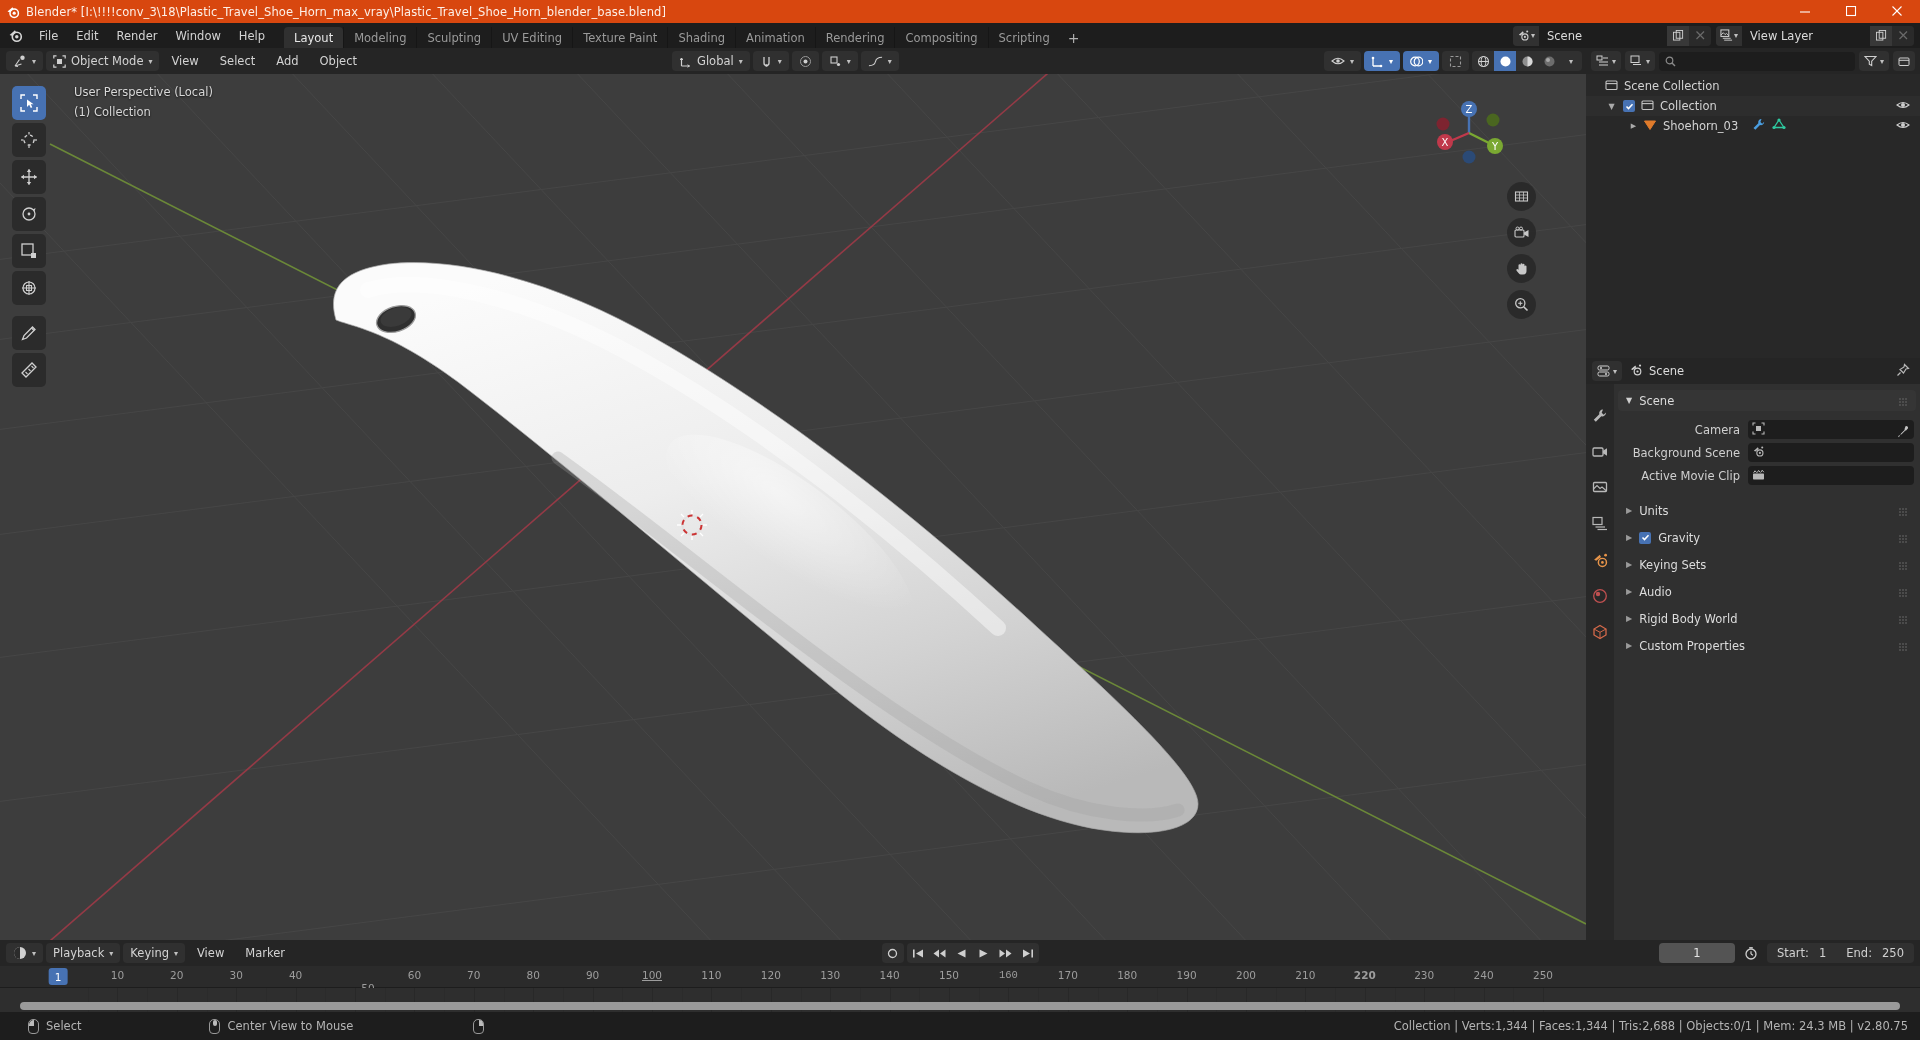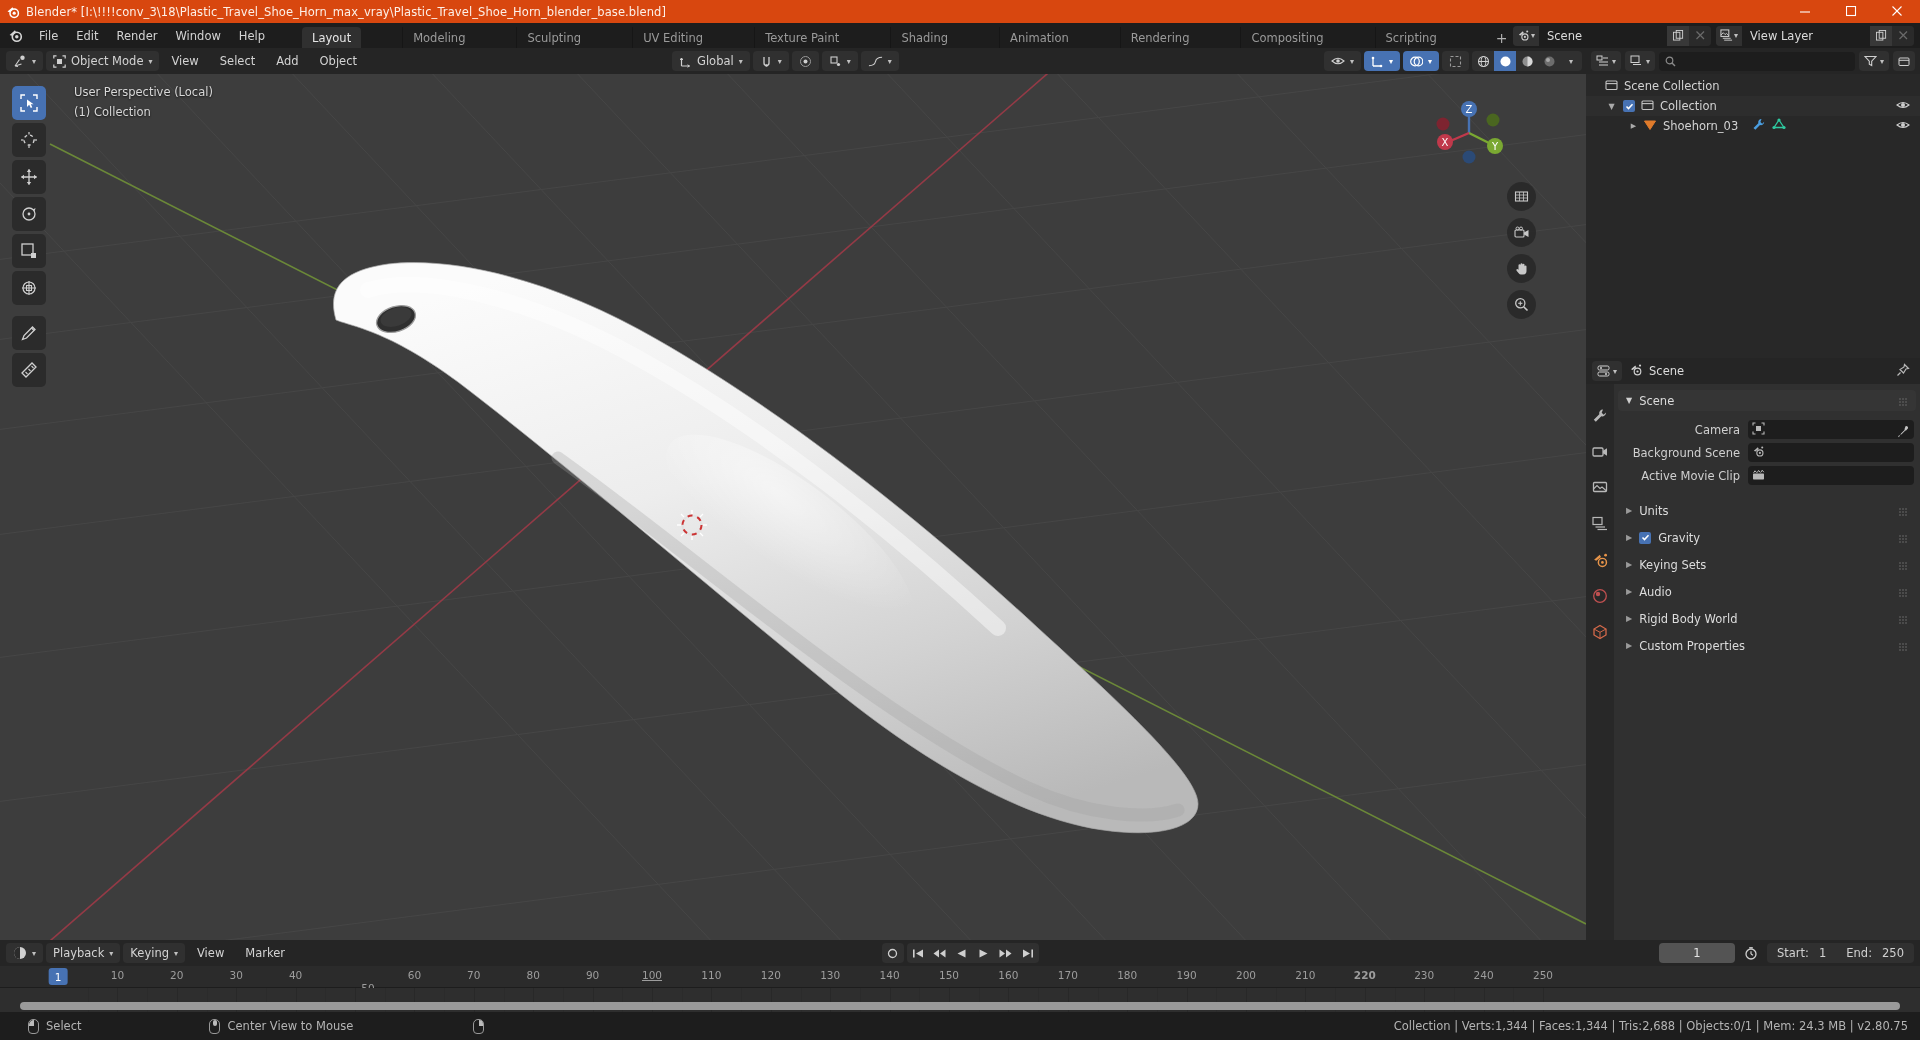--- a/index.html
+++ b/index.html
@@ -32,21 +32,21 @@
   .topbar {
     position: absolute; top: 23px; left: 0; width: 1920px; height: 25px;
     background: #1d1d1d;
     display: flex; align-items: center;
   }
   .blender-logo { width: 30px; display:flex; align-items:center; justify-content:center; }
   .menu-item {
     font-size: 11.5px; color: #d3d3d3; padding: 0 9px; height: 20px;
     display: flex; align-items: center; border-radius: 3px; white-space: nowrap;
   }
-  .ws-tabs { display:flex; align-items:flex-end; height:25px; margin-left: 28px; gap: 41px; }
+  .ws-tabs { display:flex; align-items:flex-end; height:25px; margin-left: 10px; }
   .ws-tab {
     font-size: 11.5px; color: #9a9a9a; padding: 0 10px; height: 21px;
     display:flex; align-items:center; white-space: nowrap;
     border-left: 1px solid #161616;
   }
   .ws-tab.active { background: #303030; color:#e6e6e6; border-radius: 4px 4px 0 0; border-left:none;}
   .ws-tab.plus { color:#b0b0b0; font-size:14px; padding: 0 8px; border-left:none;}
   .topbar-right { position:absolute; right: 6px; top:2px; height: 21px; display:flex; align-items:center; gap:5px;}
   .id-block { display:flex; align-items:center; height:20px; background:#282828; border-radius:4px; overflow:hidden;}
   .id-icon { width:26px; height:20px; background:#313131; display:flex; align-items:center; justify-content:center; gap:1px;}
@@ -1091,21 +1091,21 @@
         <div class="tick" style="left: 414.4px;">60</div>
         <div class="tick" style="left: 473.8px;">70</div>
         <div class="tick" style="left: 533.2px;">80</div>
         <div class="tick" style="left: 592.6px;">90</div>
         <div class="tick" style="left: 652px; text-decoration: underline;">100</div>
         <div class="tick" style="left: 711.4px;">110</div>
         <div class="tick" style="left: 770.8px;">120</div>
         <div class="tick" style="left: 830.2px;">130</div>
         <div class="tick" style="left: 889.6px;">140</div>
         <div class="tick" style="left: 949px;">150</div>
-        <div class="tick" style="left: 1008.4px;">160</div>
+        <div class="tick" style="left: 1008.4px; font-family: Liberation Mono, monospace;">160</div>
         <div class="tick" style="left: 1067.8px;">170</div>
         <div class="tick" style="left: 1127.2px;">180</div>
         <div class="tick" style="left: 1186.6px;">190</div>
         <div class="tick" style="left: 1246px;">200</div>
         <div class="tick" style="left: 1305.4px;">210</div>
         <div class="tick" style="left: 1364.8px; font-weight: bold;">220</div>
         <div class="tick" style="left: 1424.2px;">230</div>
         <div class="tick" style="left: 1483.6px;">240</div>
         <div class="tick" style="left: 1543px;">250</div>
       </div>

